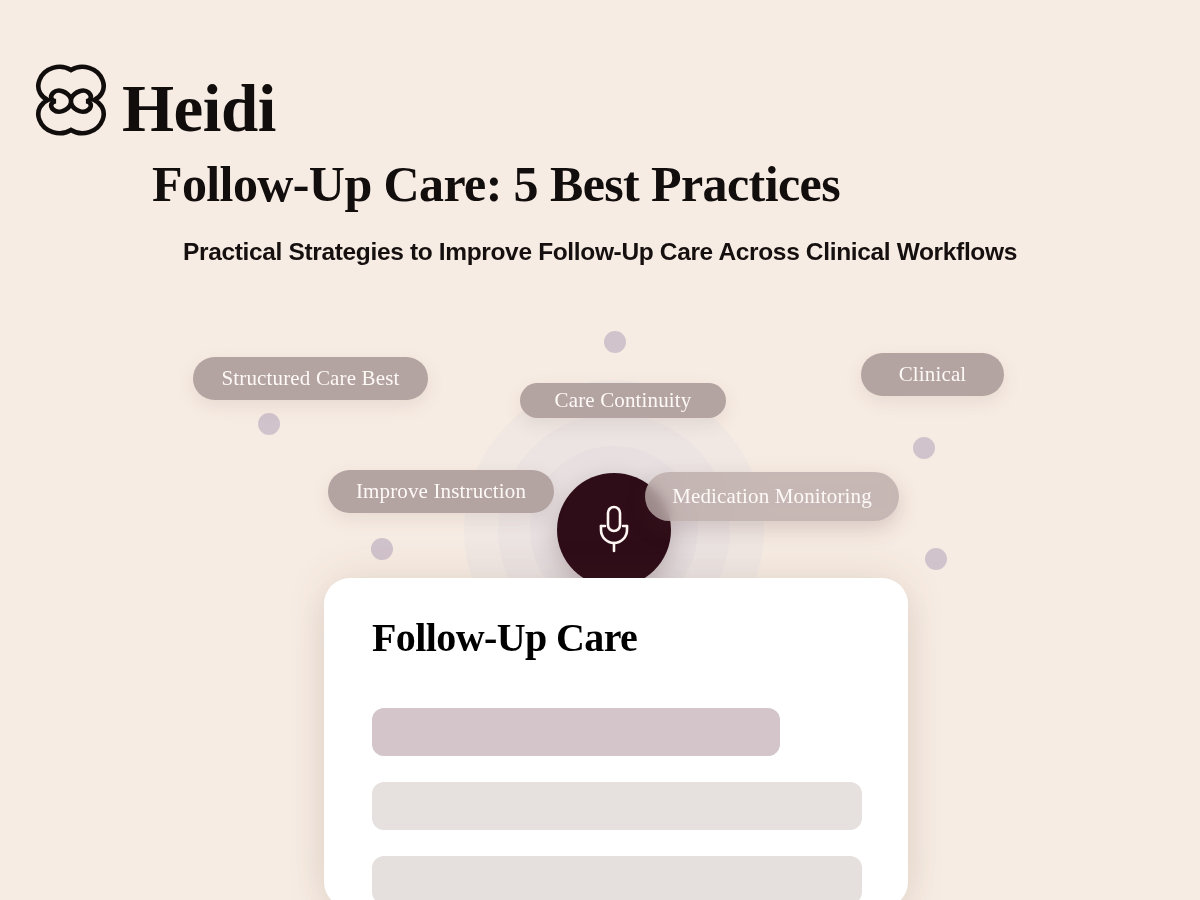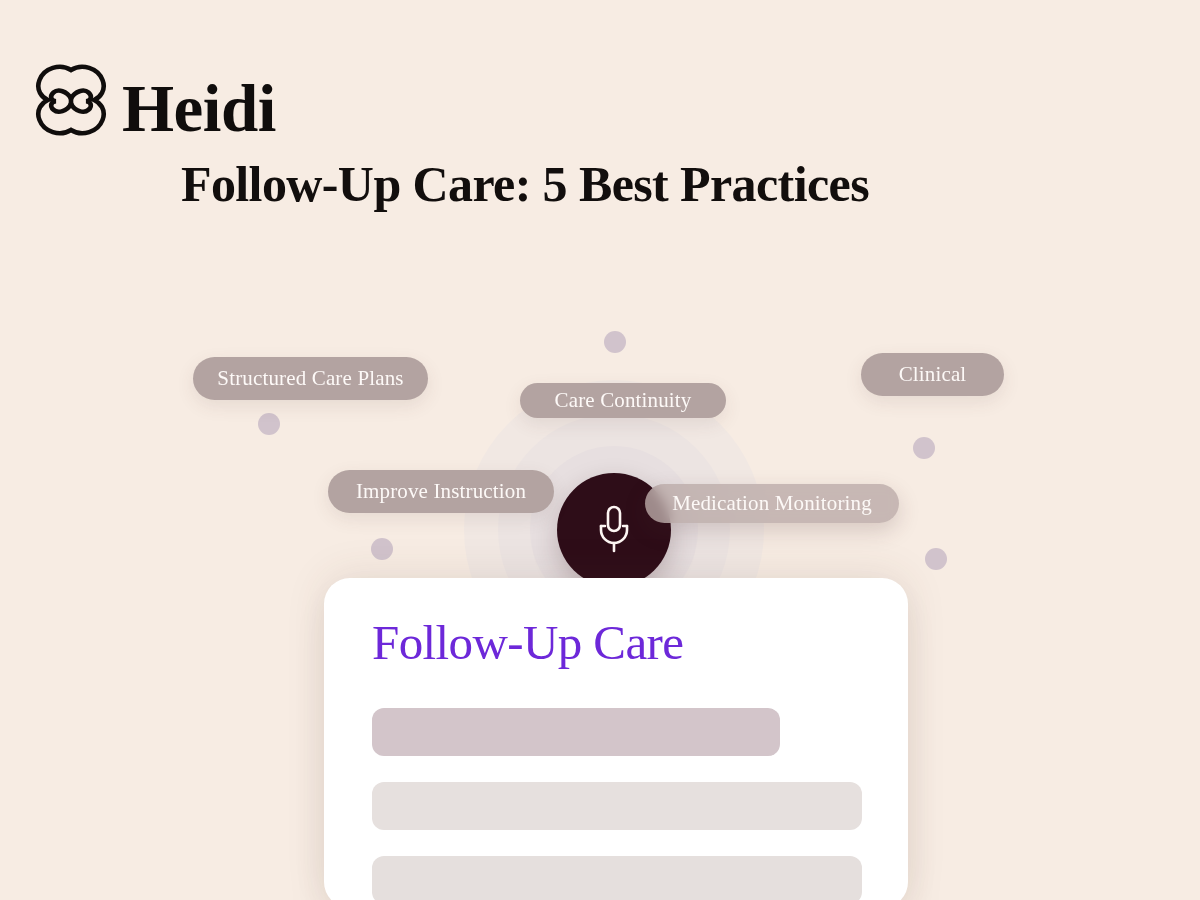--- a/index.html
+++ b/index.html
@@ -55,21 +55,20 @@
     left: 0;
     top: 156px;
     width: 992px;
     text-align: center;
     font-family: "Liberation Serif", "DejaVu Serif", serif;
     font-size: 50px;
     font-weight: 700;
     letter-spacing: -0.6px;
     color: #120e0d;
     line-height: 1.12;
-    margin-left: 29px;
   }
   .subhead {
     position: absolute;
     left: 0;
     top: 238px;
     width: 1200px;
     text-align: center;
     font-family: "Liberation Sans", sans-serif;
     font-size: 24.5px;
     font-weight: 700;
@@ -141,42 +140,42 @@
     background: rgba(186,170,168,0.80);
     backdrop-filter: blur(6px);
     -webkit-backdrop-filter: blur(6px);
     box-shadow: 0 8px 22px rgba(70,40,45,0.18);
   }
 
   #pill-structured   { left: 193px; top: 357px; width: 235px; height: 43px; }
   #pill-continuity   { left: 520px; top: 383px; width: 206px; height: 35px; }
   #pill-reminders    { left: 861px; top: 353px; width: 143px; height: 43px; }
   #pill-instruction  { left: 328px; top: 470px; width: 226px; height: 43px; }
-  #pill-medication   { left: 645px; top: 484px; width: 254px; height: 39px; }
+  #pill-medication   { left: 645px; top: 472px; width: 254px; height: 49px; }
 
   
   .doc-card {
     position: absolute;
     left: 324px;
     top: 578px;
     width: 584px;
     height: 330px;
     background: #ffffff;
     border-radius: 26px;
     box-shadow: 0 -4px 40px rgba(90,60,50,0.10), 0 18px 40px rgba(90,60,50,0.08);
     overflow: hidden;
   }
   .doc-title {
     position: absolute;
     left: 48px;
     top: 36px;
     font-family: "Liberation Serif", "DejaVu Serif", serif;
-    font-size: 49px;
-    font-weight: 400;
-    color: #6d28d9;
+    font-size: 40px;
+    font-weight: 700;
+    color: #000000;
     letter-spacing: -0.6px;
   }
   .skel {
     position: absolute;
     left: 48px;
     border-radius: 12px;
   }
   #skel-0 { top: 130px; width: 408px; height: 48px; background: #d3c5ca; }
   #skel-1 { top: 204px; width: 490px; height: 48px; background: #e6e0de; }
   #skel-2 { top: 278px; width: 490px; height: 48px; background: #e5dfdd; }
@@ -212,20 +211,21 @@
                    C 56.5 37.4 59 41.8 54.5 45.8
                    C 50 49.8 41 47.3 37 39.8"></path>
           <path d="M37 34.5 L37 39.8"></path>
         </g>
       </svg>
     </span>
     <span class="brand-name">Heidi</span>
   </div>
 
   <div class="headline">Follow-Up Care: 5 Best Practices</div>
+  <div class="subhead">Practical Strategies to Improve Follow-Up Care Across Clinical Workflows</div>
 
   <div class="halo halo-3"></div>
   <div class="halo halo-2"></div>
   <div class="halo halo-1"></div>
 
   <div id="dots-layer">
       <div class="dot" style="left: 604px; top: 331px; width: 22px; height: 22px; background: rgb(209, 195, 204);"></div>
       <div class="dot" style="left: 258px; top: 413px; width: 22px; height: 22px; background: rgb(209, 195, 204);"></div>
       <div class="dot" style="left: 913px; top: 437px; width: 22px; height: 22px; background: rgb(209, 195, 204);"></div>
       <div class="dot" style="left: 371px; top: 538px; width: 22px; height: 22px; background: rgb(209, 195, 204);"></div>
@@ -236,21 +236,21 @@
     <span>
       <svg class="mic-icon" viewBox="0 0 46 52" fill="none" xmlns="http://www.w3.org/2000/svg">
         <rect x="17" y="3" width="12" height="24" rx="6" stroke="#fdf6f3" stroke-width="2.6"></rect>
         <path d="M10 22 v4 c0 7.2 5.8 13 13 13 s13 -5.8 13 -13 v-4" stroke="#fdf6f3" stroke-width="2.6" stroke-linecap="round"></path>
         <path d="M10 22 h4 M32 22 h4" stroke="#fdf6f3" stroke-width="2.6" stroke-linecap="round"></path>
         <path d="M23 39 v8" stroke="#fdf6f3" stroke-width="2.6" stroke-linecap="round"></path>
       </svg>
     </span>
   </div>
 
-  <div class="pill" id="pill-structured">Structured Care Plans</div>
+  <div class="pill" id="pill-structured">Structured Care Best</div>
   <div class="pill" id="pill-continuity">Care Continuity</div>
   <div class="pill" id="pill-reminders">Clinical</div>
   <div class="pill" id="pill-instruction">Improve Instruction</div>
   <div class="pill glass" id="pill-medication">Medication Monitoring</div>
 
   <div class="doc-card">
     <div class="doc-title">Follow-Up Care</div>
     <div class="skel" id="skel-0" style="width: 408px; background: rgb(211, 197, 202);"></div>
     <div class="skel" id="skel-1" style="width: 490px; background: rgb(230, 224, 222);"></div>
     <div class="skel" id="skel-2" style="width: 490px; background: rgb(229, 223, 221);"></div>

